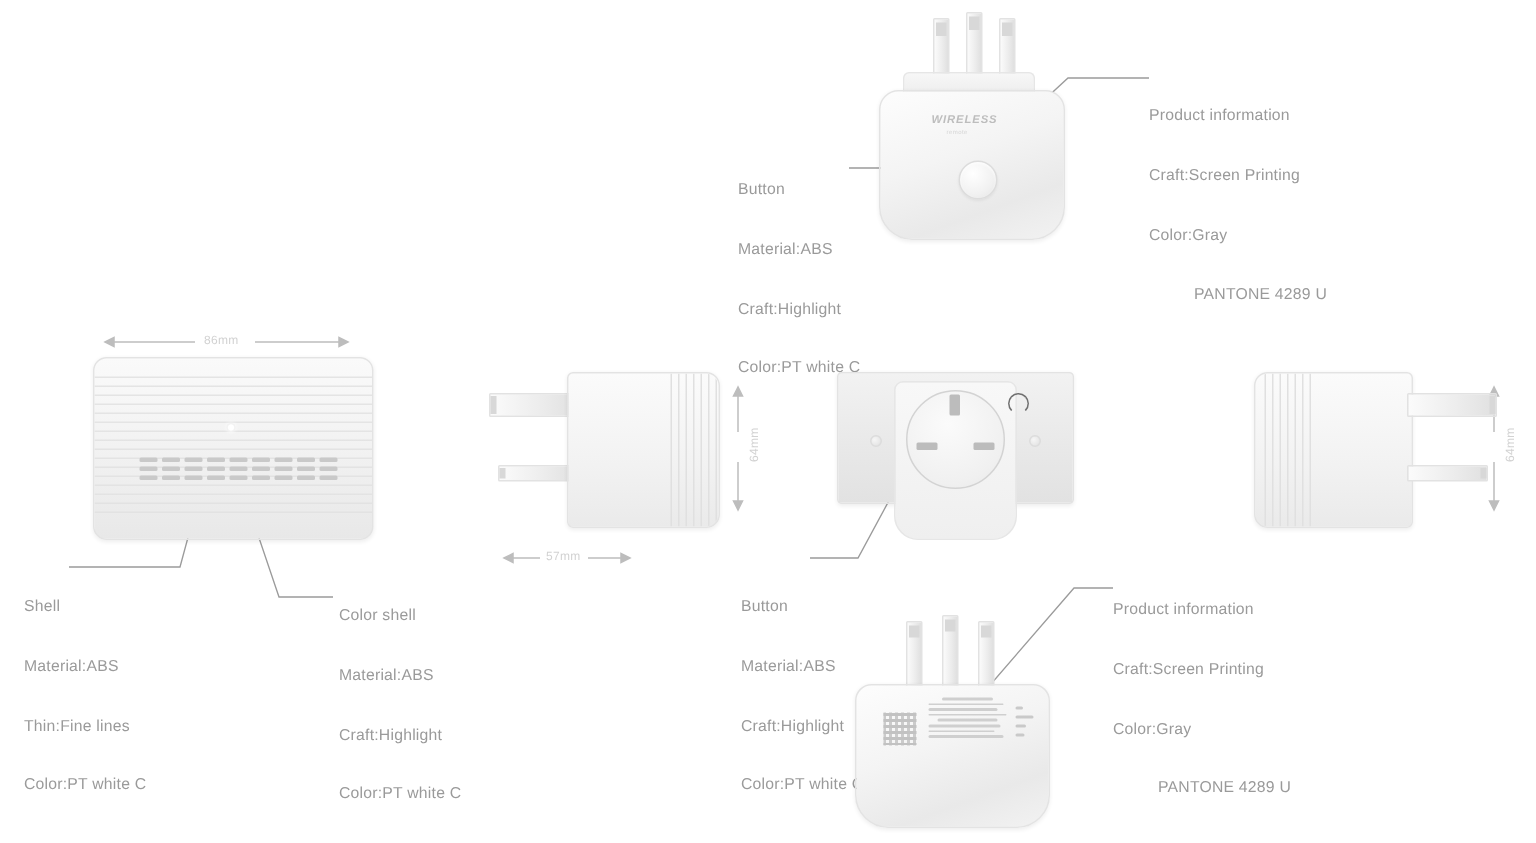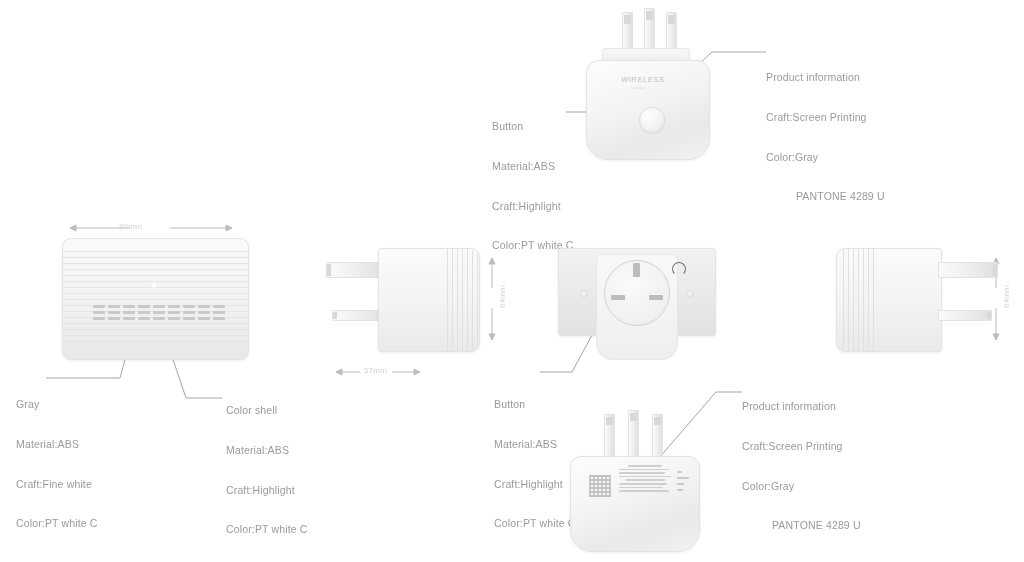--- a/index.html
+++ b/index.html
@@ -58,21 +58,21 @@
     border-radius:13px 13px 22px 22px;
   }
   #topview .pinrow{position:absolute;left:0;top:0;width:140px;height:56px;}
   #topview .ptop{width:9px;border-radius:1px;}
   #topview .shoulder{
     position:absolute;left:16px;top:40px;width:86px;height:16px;
     background:linear-gradient(180deg,#f7f7f7,#ececec);
     border:1px solid #e6e6e6;border-bottom:none;border-radius:4px 4px 0 0;
   }
   .brand{
-    position:absolute;color:#bdbdbd;font-size:7.5px;font-weight:normal;
+    position:absolute;color:#bdbdbd;font-size:7.5px;font-weight:bold;
     font-style:italic;letter-spacing:.6px;white-space:nowrap;
   }
   .brandsub{position:absolute;color:#d5d5d5;font-size:4px;letter-spacing:.3px;white-space:nowrap;}
   .btn-circle{
     position:absolute;border-radius:50%;
     background:radial-gradient(circle at 36% 32%,#ffffff,#f1f1f1 62%,#e4e4e4);
     border:1px solid #dcdcdc;
     box-shadow:inset 0 1px 2px rgba(255,255,255,.9),0 1px 2px rgba(0,0,0,.06);
   }
 
@@ -277,29 +277,29 @@
           <div class="slot"></div>
           <div class="slot"></div>
           <div class="slot"></div>
           <div class="slot"></div>
           <div class="slot"></div>
           <div class="slot"></div>
       </div>
     </div>
   </div>
 
-  <div class="dimlabel" style="left:119px;top:222px;">86mm</div>
+  <div class="dimlabel" style="left:136px;top:222px;">86mm</div>
   <div class="dimlabel" style="left:364px;top:366px;">57mm</div>
   <div class="dimlabel vert" style="left:498px;top:308px;">64mm</div>
   <div class="dimlabel vert" style="left:1002px;top:308px;">64mm</div>
 
   <div class="callout" style="left:16px;top:372px;">
-    <span class="ln">Gray</span>
+    <span class="ln">Shell</span>
     <span class="ln">Material:ABS</span>
-    <span class="ln">Craft:Fine white</span>
+    <span class="ln">Thin:Fine lines</span>
     <span class="ln">Color:PT white C</span>
   </div>
 
   <div class="callout" style="left:226px;top:378px;">
     <span class="ln">Color shell</span>
     <span class="ln">Material:ABS</span>
     <span class="ln">Craft:Highlight</span>
     <span class="ln">Color:PT white C</span>
   </div>
 

